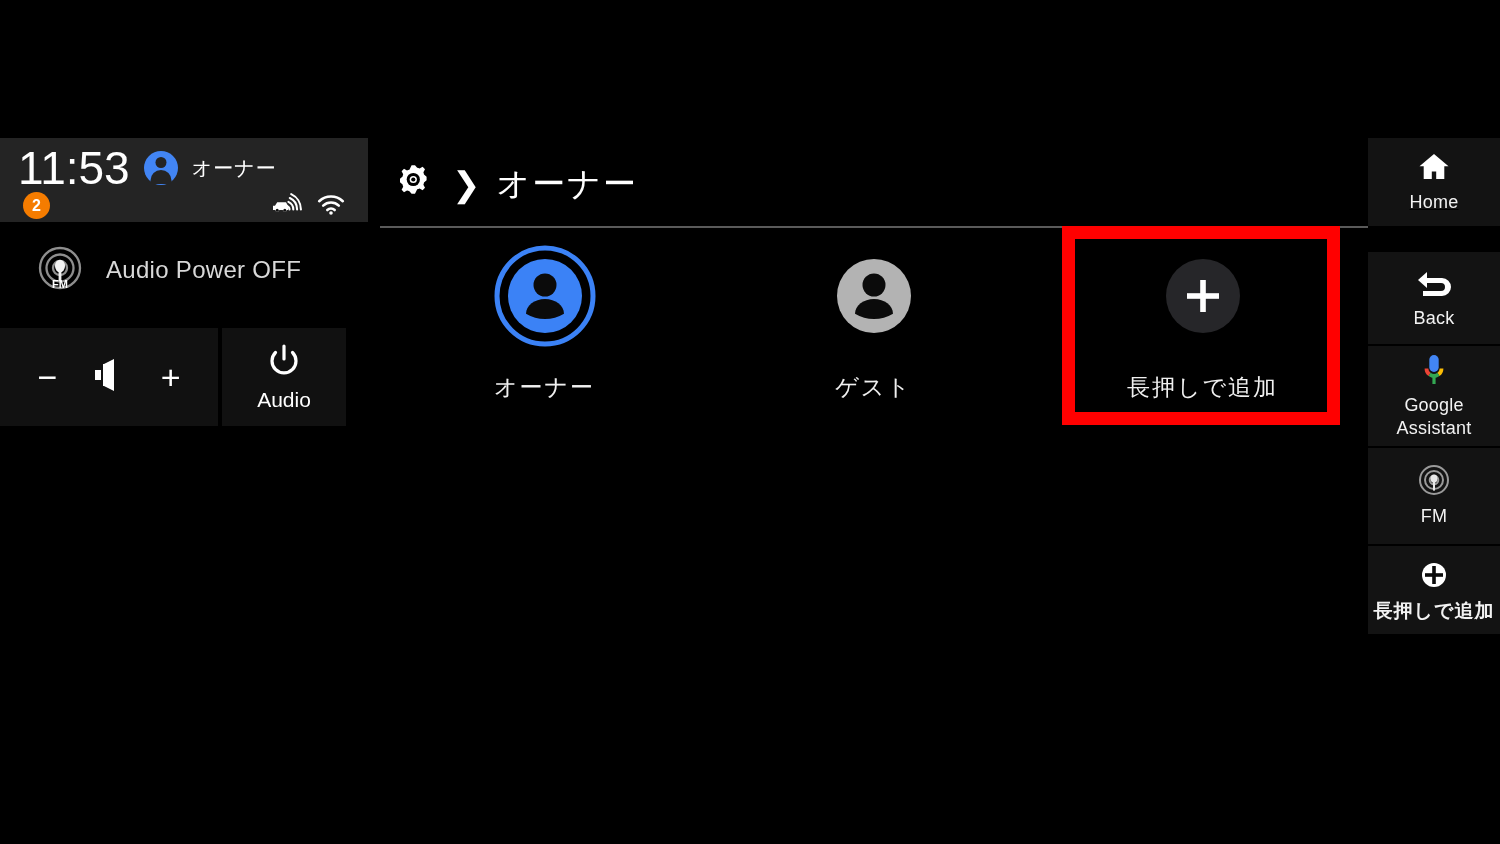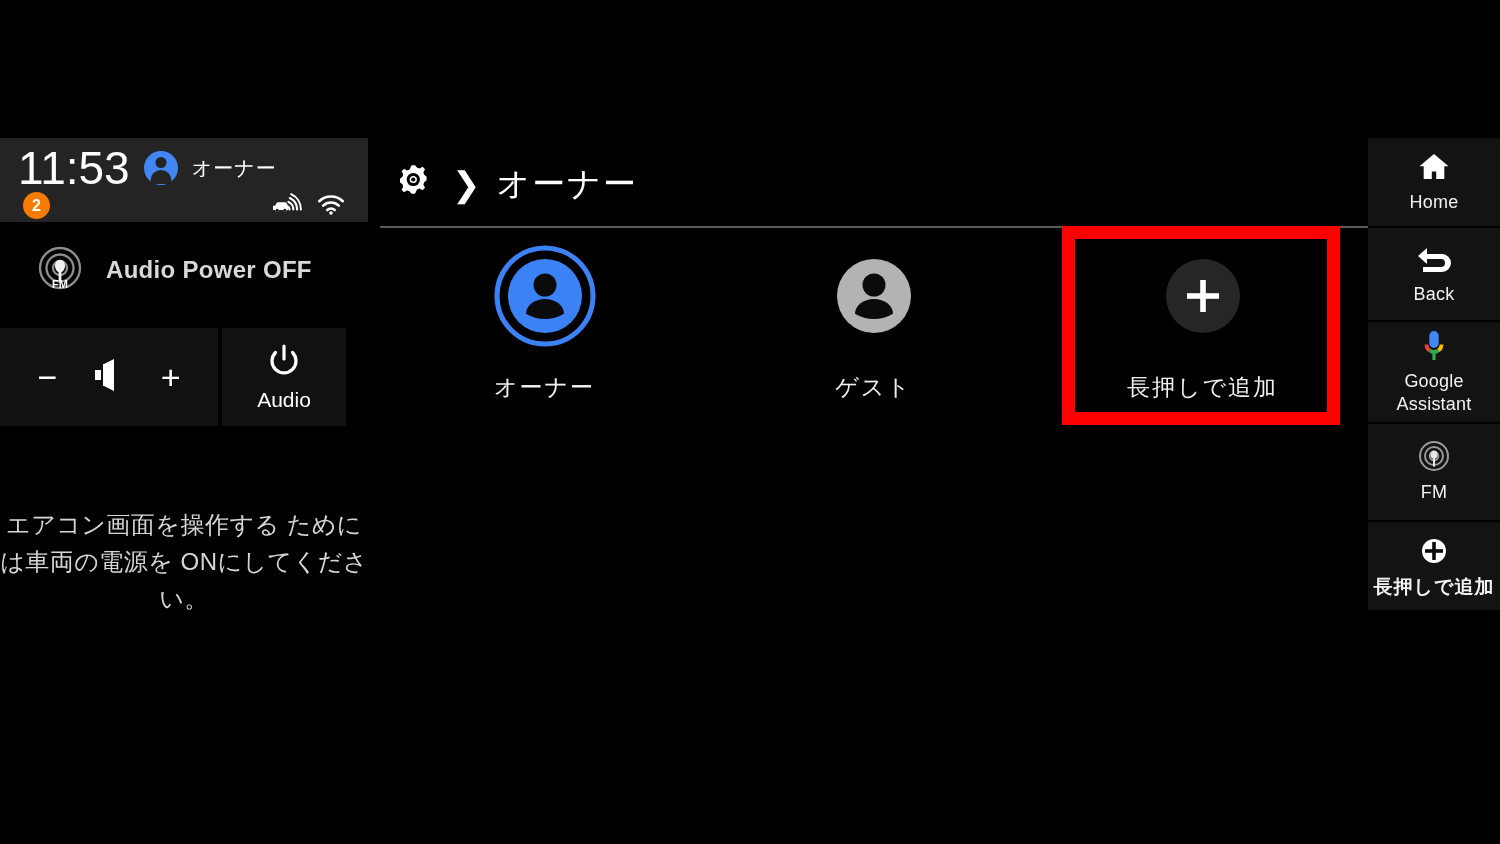--- a/index.html
+++ b/index.html
@@ -136,21 +136,21 @@
     margin-left: 34px;
     width: 52px;
     height: 52px;
     flex: 0 0 auto;
     position: relative;
   }
   .audio-source-label {
     margin-left: 20px;
     font-size: 24px;
     color: #d8d8d8;
-    font-weight: 700;
+    font-weight: 400;
     letter-spacing: 0.3px;
   }
 
   
   #ctrl-row {
     position: absolute;
     left: 0;
     top: 190px;
     width: 368px;
     height: 98px;
@@ -308,22 +308,22 @@
   }
   .side-tile {
     width: 132px;
     background: #131313;
     display: flex;
     flex-direction: column;
     align-items: center;
     justify-content: center;
     gap: 7px;
   }
-  .side-tile.h-home    { height: 88px; }
-  .side-tile.h-back    { height: 92px; }
+  .side-tile.h-home    { height: 88px; text-decoration: underline; }
+  .side-tile.h-back    { height: 92px; margin-top: 24px; }
   .side-tile.h-ga      { height: 100px; }
   .side-tile.h-map     { height: 96px; }
   .side-tile.h-fm      { height: 96px; }
   .side-tile.h-add     { height: 88px; font-weight: bold; }
 
   .side-label {
     font-size: 18px;
     color: #f2f2f2;
     text-align: center;
     line-height: 23px;
@@ -415,23 +415,20 @@
         <span>
           <svg width="40" height="38" viewBox="0 0 40 38">
             <path d="M11.5 10.5a12 12 0 1 0 17 0" fill="none" stroke="#ffffff" stroke-width="3.2" stroke-linecap="round"></path>
             <path d="M20 4v13" fill="none" stroke="#ffffff" stroke-width="3.2" stroke-linecap="round"></path>
           </svg>
         </span>
         <span class="audio-tile-label">Audio</span>
       </div>
     </div>
 
-    <div id="hvac-msg">エアコン画面を操作する
-ためには車両の電源を
-ONにしてください。</div>
   </div>
 
   <div id="main">
 
     <div id="breadcrumb">
       <span>
         <svg width="42" height="42" viewBox="0 0 42 42">
           <g fill="#ffffff">
             <path d="M21 4.2l2.2 2.6a15 15 0 0 1 2.4.6l3-1.6 2.4 2.4-1.6 3c.3.8.5 1.6.6 2.4l2.6 2.2v3.4l-2.6 2.2a15 15 0 0 1-.6 2.4l1.6 3-2.4 2.4-3-1.6c-.8.3-1.6.5-2.4.6L21 32.8h-3.4l-2.2-2.6a15 15 0 0 1-2.4-.6l-3 1.6-2.4-2.4 1.6-3a15 15 0 0 1-.6-2.4L6 21.2v-3.4l2.6-2.2c.1-.8.3-1.6.6-2.4l-1.6-3 2.4-2.4 3 1.6c.8-.3 1.6-.5 2.4-.6L17.6 4.2z"></path>
           </g>

